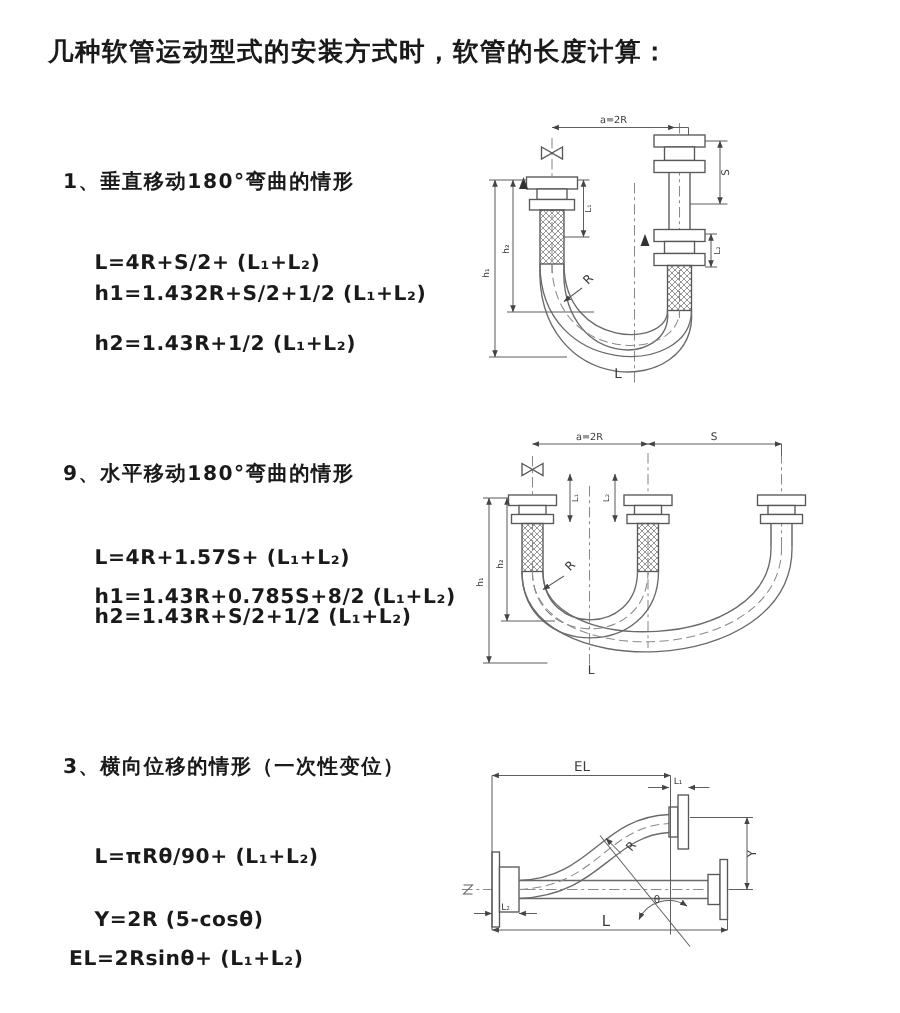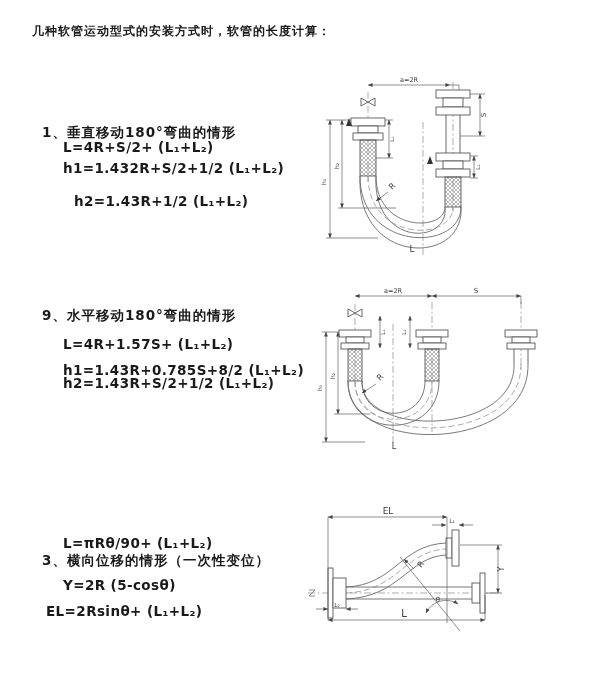--- a/index.html
+++ b/index.html
@@ -1,48 +1,48 @@
 <!DOCTYPE html>
 <html><head>
 <meta charset="utf-8">
 <style>
   html,body{margin:0;padding:0;}
   body{width:600px;height:675px;background:#ffffff;position:relative;overflow:hidden;
        font-family:"DejaVu Sans","Liberation Sans",sans-serif;color:#1a1a1a;}
   .abs{position:absolute;}
-  .title{left:32px;top:23px;font-size:12px;font-weight:700;letter-spacing:1px;}
+  .title{left:32px;top:23px;font-size:17px;font-weight:700;letter-spacing:1px;}
   .heading{font-size:13.5px;font-weight:700;letter-spacing:1px;white-space:nowrap;}
-  .formula{font-size:13.5px;font-weight:600;letter-spacing:.4px;white-space:nowrap;}
+  .formula{font-size:13.5px;font-weight:600;letter-spacing:.4px;white-space:nowrap;margin-top:28px;}
   svg{position:absolute;overflow:visible;}
   svg text{fill:#3a3a3a;font-family:"DejaVu Sans","Liberation Sans",sans-serif;}
   .dln{stroke:#5f5f5f;stroke-width:.7;fill:none;}           
   .oln{stroke:#585858;stroke-width:.9;fill:none;}           
   .hse{stroke:#6a6a6a;stroke-width:.9;fill:none;}           
   .ctr{stroke:#8a8a8a;stroke-width:.7;fill:none;stroke-dasharray:7 2.5 2 2.5;} 
   .hmid{stroke:#8a8a8a;stroke-width:.7;fill:none;stroke-dasharray:6 3;}
   .fl{fill:#ffffff;stroke:#585858;stroke-width:.9;}
   .ht{fill:url(#hatch);stroke:#585858;stroke-width:.9;}
   .solid{fill:#333;stroke:none;}
 </style>
 </head>
 <body>
 
 <div class="abs title">几种软管运动型式的安装方式时，软管的长度计算：</div>
 
-<div class="abs heading" style="left:42px;top:124px">1、垂直移动180°弯曲的情形</div>
+<div class="abs heading" style="left:42px;top:112px">1、垂直移动180°弯曲的情形</div>
 <div class="abs formula" style="left:63px;top:139px">L=4R+S/2+ (L₁+L₂)</div>
 <div class="abs formula" style="left:63px;top:160px">h1=1.432R+S/2+1/2 (L₁+L₂)</div>
-<div class="abs formula" style="left:74px;top:193px">h2=1.43R+1/2 (L₁+L₂)</div>
+<div class="abs formula" style="left:63px;top:193px">h2=1.43R+1/2 (L₁+L₂)</div>
 
 <div class="abs heading" style="left:42px;top:307px">9、水平移动180°弯曲的情形</div>
 <div class="abs formula" style="left:63px;top:336px">L=4R+1.57S+ (L₁+L₂)</div>
 <div class="abs formula" style="left:63px;top:362px">h1=1.43R+0.785S+8/2 (L₁+L₂)</div>
 <div class="abs formula" style="left:63px;top:375px">h2=1.43R+S/2+1/2 (L₁+L₂)</div>
 
-<div class="abs heading" style="left:42px;top:552px">3、横向位移的情形（一次性变位）</div>
+<div class="abs heading" style="left:42px;top:502px">3、横向位移的情形（一次性变位）</div>
 <div class="abs formula" style="left:63px;top:535px">L=πRθ/90+ (L₁+L₂)</div>
 <div class="abs formula" style="left:63px;top:577px">Y=2R (5-cosθ)</div>
 <div class="abs formula" style="left:46px;top:603px">EL=2Rsinθ+ (L₁+L₂)</div>
 
 <svg style="left:312px;top:70px" width="288" height="192" viewBox="0 0 288 192">
   <defs>
     <marker id="ae" viewBox="0 0 6 6" refX="5.6" refY="3" markerWidth="7" markerHeight="7" orient="auto-start-reverse">
       <path d="M0,0.7 L5.8,3 L0,5.3 Z" fill="#444"></path>
     </marker>
     <pattern id="hatch" width="4" height="4" patternUnits="userSpaceOnUse">

